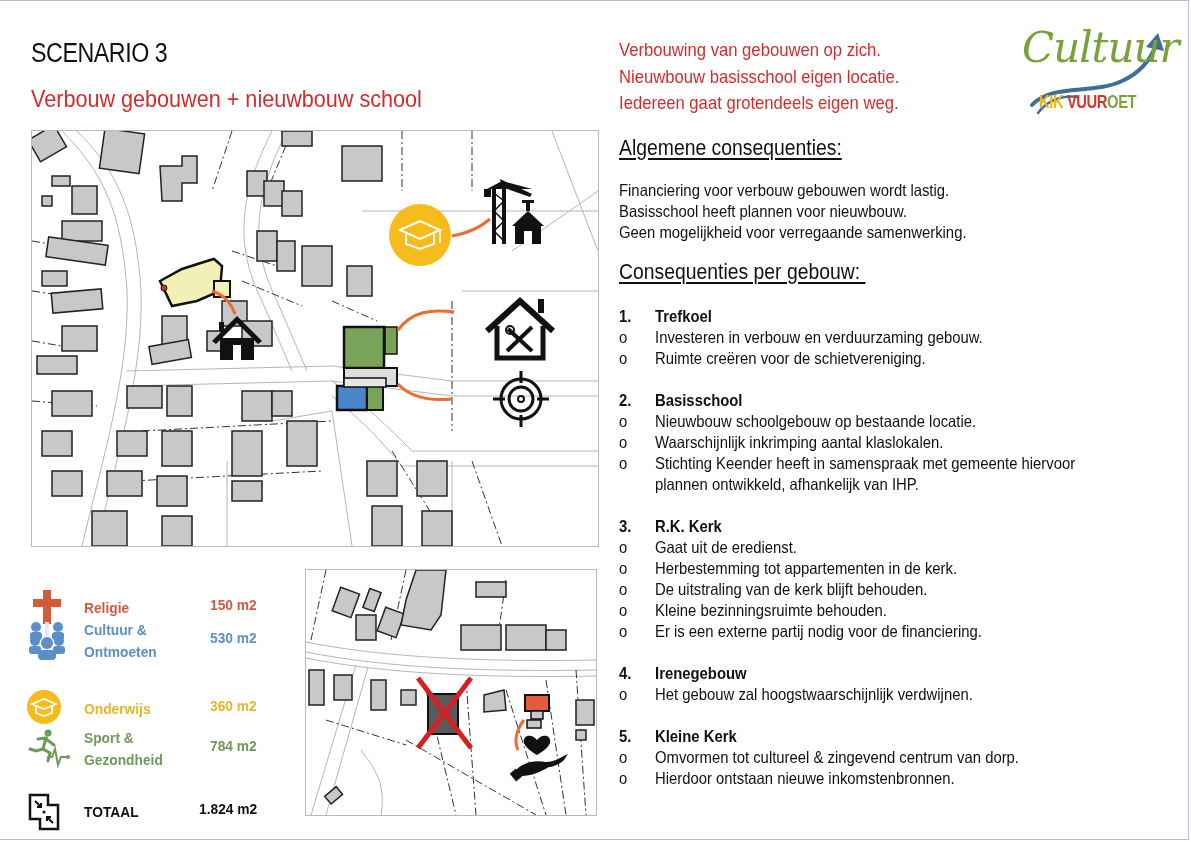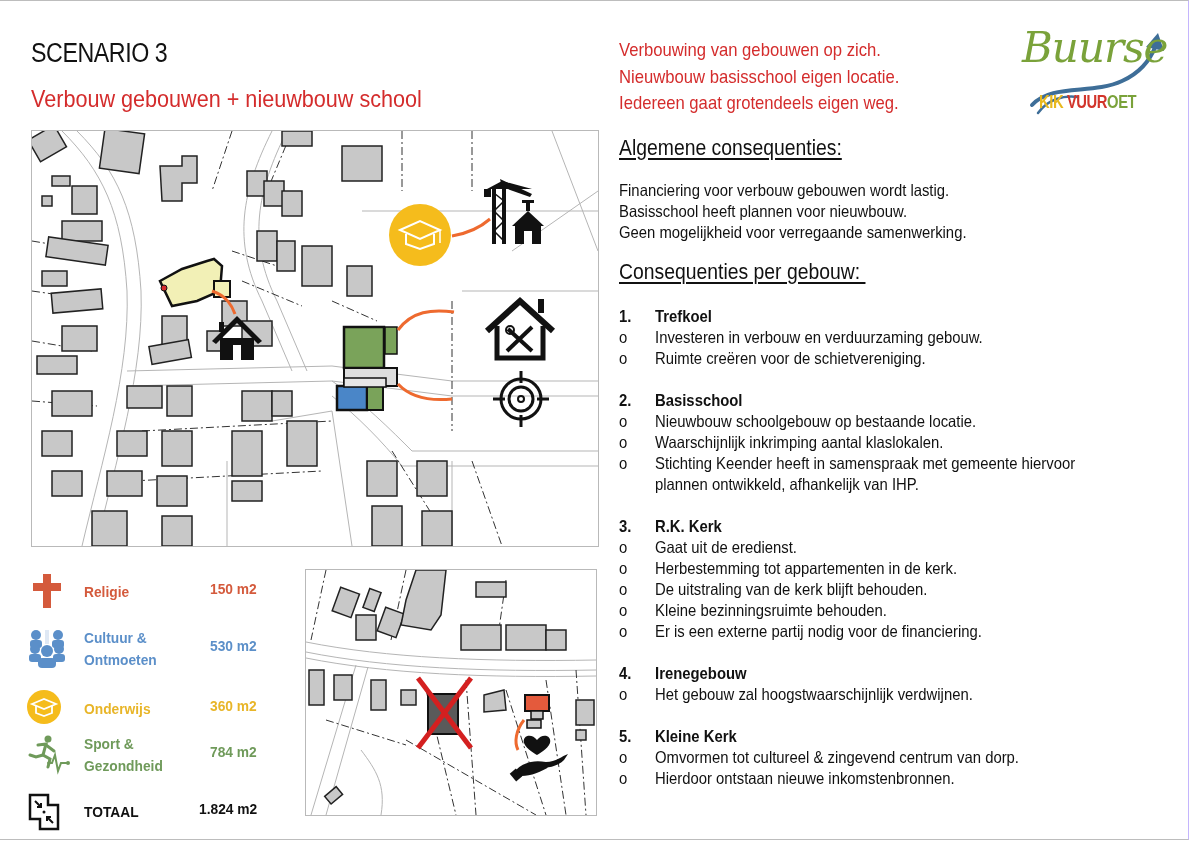--- a/index.html
+++ b/index.html
@@ -52,21 +52,21 @@
     <div>Nieuwbouw basisschool eigen locatie.</div>
     <div>Iedereen gaat grotendeels eigen weg.</div>
   </div>
 
   <div class="logo">
     <svg width="160" height="92">
       <path d="M20 78 C40 56, 80 68, 110 54 C128 46, 138 34, 144 18" fill="none" stroke="#3e6e98" stroke-width="4" stroke-linecap="round"></path>
       <path d="M134 20 L146 6 L152 24 Z" fill="#3e6e98"></path>
       <path d="M26 86 C36 72, 52 68, 66 70" fill="none" stroke="#3e6e98" stroke-width="2.5" stroke-linecap="round"></path>
     </svg>
-    <div class="logo-script">Buurse</div>
+    <div class="logo-script">Cultuur</div>
     <div class="logo-sub"><span class="kik">KIK </span><span class="vuur">VUUR</span><span class="oet">OET</span></div>
   </div>
 
   <div class="map-main">
     <svg width="566" height="415" viewBox="0 0 566 415">
       <g fill="none" stroke="#b5b5b5" stroke-width="1">
 
         <path d="M30 0 C70 40, 90 80, 95 160 C98 240, 70 330, 50 415"></path>
         <path d="M45 0 C85 40, 104 80, 109 160 C112 240, 84 330, 64 415"></path>
         <path d="M95 240 L300 235 L420 250 L566 250"></path>
@@ -211,29 +211,29 @@
       <g fill="none" stroke="#111">
         <circle cx="489" cy="268" r="20" stroke-width="3"></circle>
         <circle cx="489" cy="268" r="12" stroke-width="3"></circle>
         <circle cx="489" cy="268" r="3" stroke-width="2"></circle>
         <path d="M489 240 L489 252 M489 284 L489 296 M461 268 L473 268 M505 268 L517 268" stroke-width="3"></path>
       </g>
     </svg>
   </div>
 
   <div class="legend">
-    <div class="legend-row" style="top:0">
+    <div class="legend-row" style="top:16px">
       <svg class="legend-icon" viewBox="0 0 44 44">
         <rect x="17" y="3" width="8" height="34" fill="#d45a3c"></rect>
         <rect x="7" y="12" width="28" height="8" fill="#d45a3c"></rect>
       </svg>
       <div class="legend-label" style="top:10px;color:#d45a3c">Religie</div>
       <div class="legend-value" style="top:10px;color:#d45a3c">150 m2</div>
     </div>
-    <div class="legend-row" style="top:56px">
+    <div class="legend-row" style="top:48px">
       <svg class="legend-icon" viewBox="0 0 44 44">
         <g fill="#5b8fc9">
           <circle cx="10" cy="8" r="5"></circle>
             <circle cx="32" cy="8" r="5"></circle>
           <rect x="4" y="13" width="12" height="8" rx="3"></rect>
             <rect x="26" y="13" width="12" height="8" rx="3"></rect>
           <circle cx="9" cy="22" r="5"></circle>
             <circle cx="33" cy="22" r="5"></circle>
           <rect x="3" y="27" width="12" height="8" rx="3"></rect>
             <rect x="27" y="27" width="12" height="8" rx="3"></rect>
@@ -250,21 +250,21 @@
     </div>
     <div class="legend-row" style="top:118px">
       <svg class="legend-icon" viewBox="0 0 44 44">
         <circle cx="18" cy="18" r="17" fill="#f5bc1c"></circle>
         <path d="M6 15 L18 10 L30 15 L18 20 Z" fill="none" stroke="#fff" stroke-width="1.8"></path>
         <path d="M10 17 L10 24 L18 27 L26 24 L26 17" fill="none" stroke="#fff" stroke-width="1.8"></path>
       </svg>
       <div class="legend-label" style="top:9px;color:#e8b528">Onderwijs</div>
       <div class="legend-value" style="top:9px;color:#e8b528">360 m2</div>
     </div>
-    <div class="legend-row" style="top:162px">
+    <div class="legend-row" style="top:156px">
       <svg class="legend-icon" viewBox="0 0 44 44">
         <g fill="none" stroke="#6f9a5a" stroke-width="3" stroke-linecap="round">
           <circle cx="22" cy="6" r="3.5" fill="#6f9a5a" stroke="none"></circle>
           <path d="M12 12 L20 11 L17 22 L24 26 L22 34"></path>
           <path d="M20 12 L28 18"></path>
           <path d="M17 22 L10 24 L4 22"></path>
           <path d="M22 30 L26 30 L29 22 L32 38 L35 30 L42 30" stroke-width="2"></path>
         </g>
         <circle cx="42" cy="30" r="2" fill="#6f9a5a"></circle>
       </svg>

